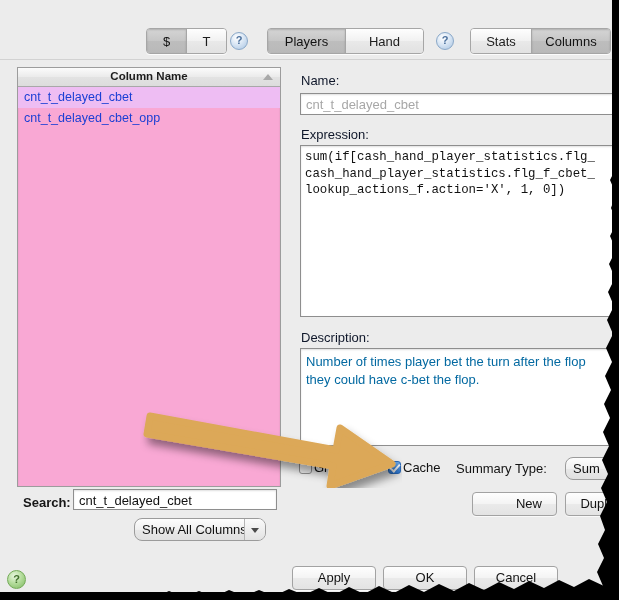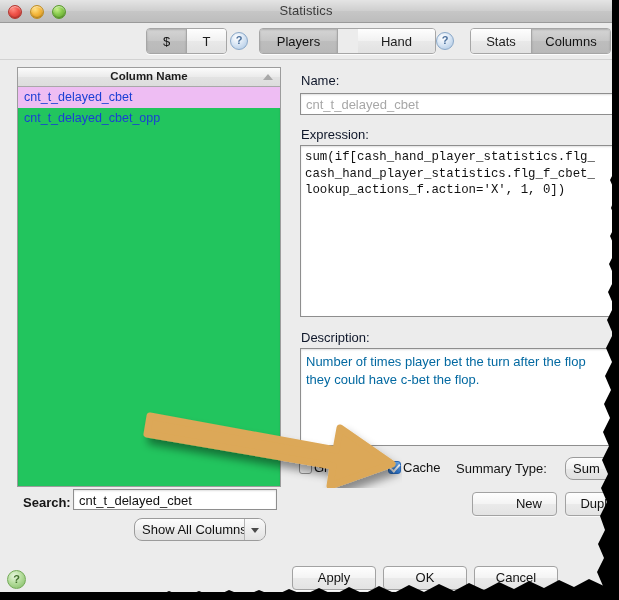--- a/index.html
+++ b/index.html
@@ -95,21 +95,21 @@
   }
   .seg .sg:last-child { border-right: none; }
   .seg .sg.on {
     background: linear-gradient(to bottom, #d5d5d5 0%, #c6c6c6 50%, #bdbdbd 51%, #b9b9b9 100%);
     color: #121212;
     box-shadow: inset 0 1px 2px rgba(0,0,0,.18);
   }
 
   #seg-dollar { left: 146px; }
   #seg-dollar .sg { width: 39px; }
-  #seg-players { left: 259px; gap: 20px; }
+  #seg-players { left: 267px; }
   #seg-players .sg { width: 77px; }
   #seg-stats { left: 470px; }
   #seg-stats .sg { width: 60px; }
   #seg-stats .sg.wide { width: 78px; }
 
   .help-dot {
     position: absolute;
     top: 9px;
     width: 16px; height: 16px;
     border-radius: 50%;
@@ -123,21 +123,21 @@
     cursor: default;
   }
   #help-1 { left: 230px; }
   #help-2 { left: 436px; }
 
   
   .list-box {
     position: absolute;
     left: 17px; top: 67px;
     width: 262px; height: 418px;
-    background: #22c55e;
+    background: #f9a8d4;
     border: 1px solid #9c9c9c;
     box-shadow: inset 0 1px 2px rgba(0,0,0,.14);
     overflow: hidden;
   }
   .list-head {
     position: relative;
     height: 18px;
     background: linear-gradient(to bottom, #fbfbfb 0%, #ebebeb 48%, #e2e2e2 52%, #dcdcdc 100%);
     border-bottom: 1px solid #a8a8a8;
   }
@@ -369,28 +369,20 @@
   #mask-right  { right: 0; top: 0; width: 28px; height: 600px; }
   #mask-bottom { left: 0; bottom: 0; width: 619px; height: 26px; }
 </style>
 </head>
 <body>
 
 <div id="app">
 
   <div class="window">
 
-    <div class="titlebar">
-      <div class="lights">
-        <div class="light red"></div>
-        <div class="light yellow"></div>
-        <div class="light green"></div>
-      </div>
-      <div class="title-text">Statistics</div>
-    </div>
 
     <div class="toolbar">
 
       <div class="seg" id="seg-dollar">
         <div class="sg on">$</div>
         <div class="sg">T</div>
       </div>
 
       <div class="help-dot" id="help-1">?</div>
 

